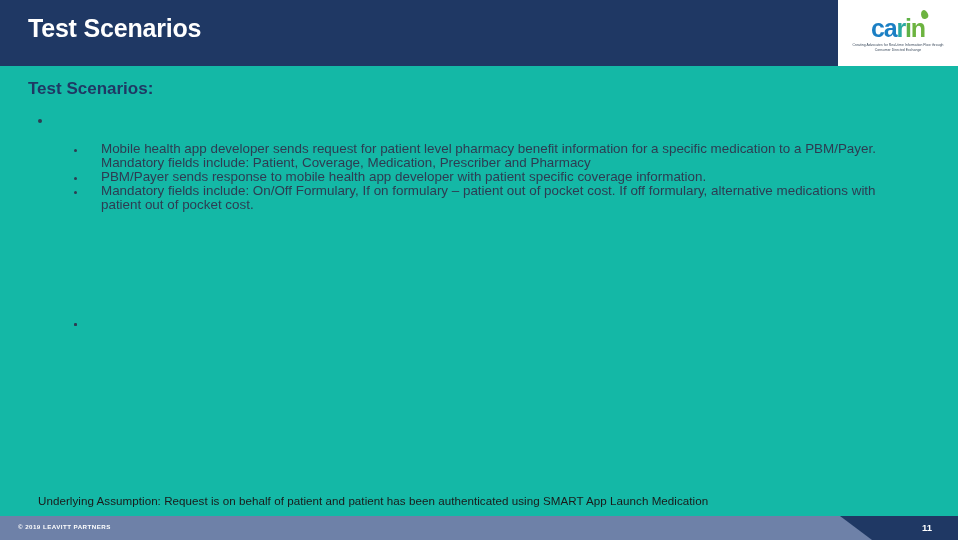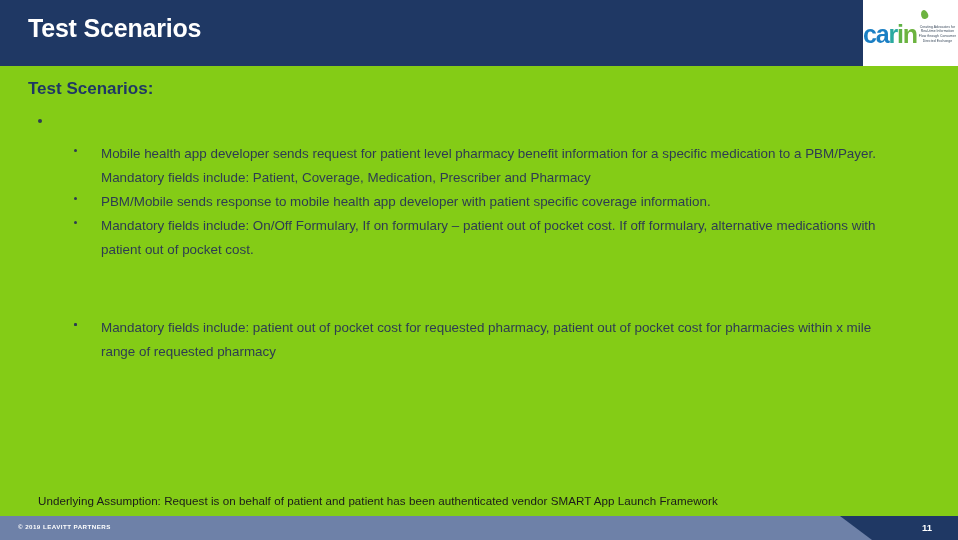--- a/index.html
+++ b/index.html
@@ -11,21 +11,21 @@
     height: 540px;
     background: #ffffff;
     font-family: "Liberation Sans", sans-serif;
     overflow: hidden;
     position: relative;
   }
   .slide {
     position: relative;
     width: 958px;
     height: 540px;
-    background: #84cc16;
+    background: #14b8a6;
     overflow: hidden;
   }
 
   
   .header {
     position: absolute;
     left: 0; top: 0;
     width: 958px;
     height: 66px;
     background: #1f3864;
@@ -36,25 +36,25 @@
     top: 14px;
     font-size: 25px;
     font-weight: bold;
     color: #ffffff;
     letter-spacing: -0.2px;
     white-space: nowrap;
   }
   .logo-panel {
     position: absolute;
     right: 0; top: 0;
-    width: 95px;
+    width: 120px;
     height: 66px;
     background: #ffffff;
     display: flex;
-    flex-direction: row;
+    flex-direction: column;
     align-items: center;
     justify-content: center;
   }
   .logo-wordmark {
     font-size: 25px;
     font-weight: bold;
     letter-spacing: -1.2px;
     line-height: 1;
     margin-top: 2px;
     white-space: nowrap;
@@ -129,21 +129,21 @@
 
   .sub-list {
     position: absolute;
     left: 71px;
     width: 832px;
   }
   .sub-item {
     position: relative;
     padding-left: 30px;
     font-size: 13.4px;
-    line-height: 24px;
+    line-height: 14px;
     color: #2e3c52;
     margin-bottom: 0px;
   }
   .sub-item .dot {
     position: absolute;
     left: 3px;
     top: 7px;
     width: 3.4px;
     height: 3.4px;
     border-radius: 50%;
@@ -222,40 +222,39 @@
 
     <div class="l1-bullet scenario1-bullet"></div>
 
     <div class="sub-list" id="sub-list-1">
       <div class="sub-item">
         <span class="dot"></span>
         <span>Mobile health app developer sends request for patient level pharmacy benefit information for a specific medication to a PBM/Payer.  Mandatory fields include: Patient, Coverage, Medication, Prescriber and Pharmacy</span>
       </div>
       <div class="sub-item">
         <span class="dot"></span>
-        <span>PBM/Mobile sends response to mobile health app developer with patient specific coverage information.</span>
+        <span>PBM/Payer sends response to mobile health app developer with patient specific coverage information.</span>
       </div>
       <div class="sub-item">
         <span class="dot"></span>
         <span>Mandatory fields include: On/Off Formulary, If on formulary – patient out of pocket cost.  If off formulary, alternative medications with patient out of pocket cost.</span>
       </div>
     </div>
 
 
     <div class="sub-list" id="sub-list-2">
       <div class="sub-item">
         <span class="dot"></span>
       </div>
       <div class="sub-item">
         <span class="dot"></span>
-        <span>Mandatory fields include: patient out of pocket cost for requested pharmacy, patient out of pocket cost for pharmacies within x mile range of requested pharmacy</span>
       </div>
     </div>
 
-    <div class="assumption">Underlying Assumption: Request is on behalf of patient and patient has been authenticated vendor SMART App Launch Framework</div>
+    <div class="assumption">Underlying Assumption: Request is on behalf of patient and patient has been authenticated using SMART App Launch Medication</div>
   </div>
 
   <div class="footer">
     <div class="footer-copy">© 2019 LEAVITT PARTNERS</div>
     <div class="footer-corner"></div>
     <div class="footer-page">11</div>
   </div>
 
 </div>
 

